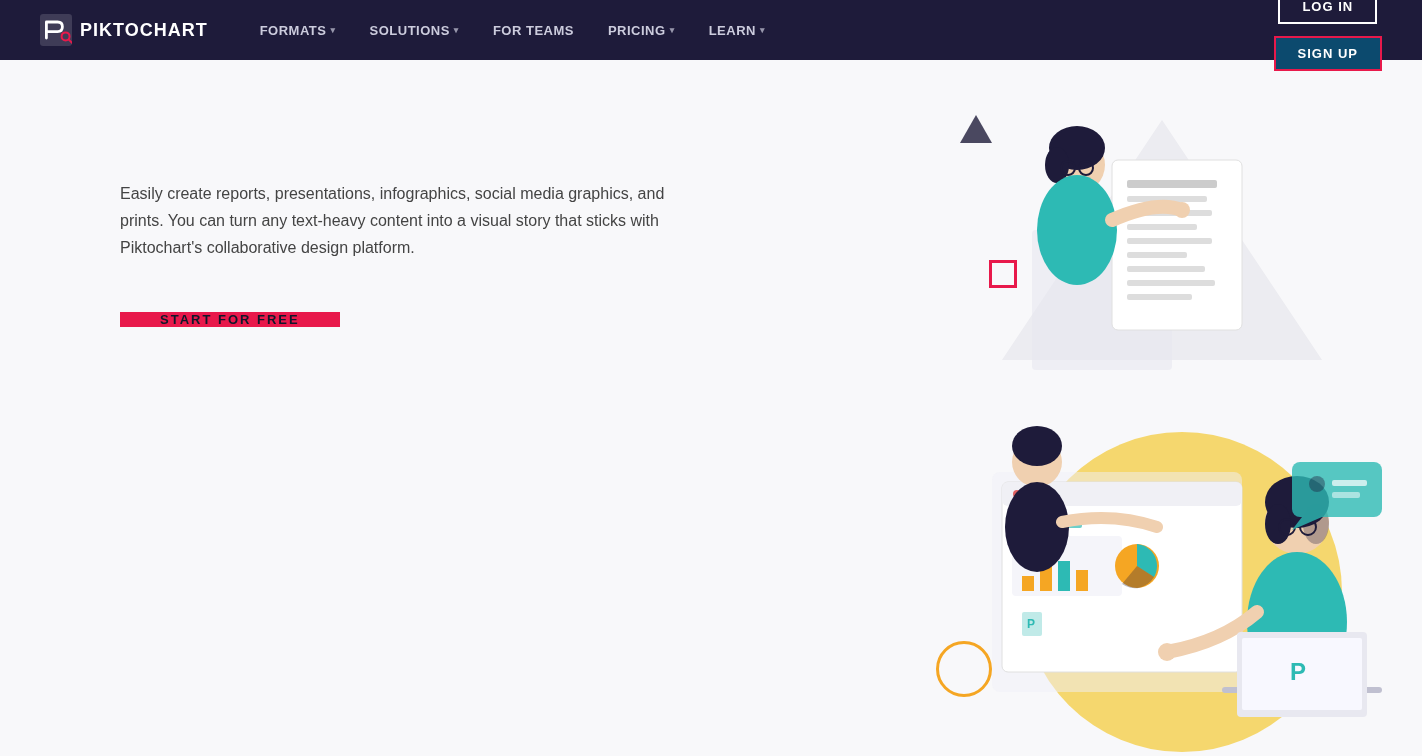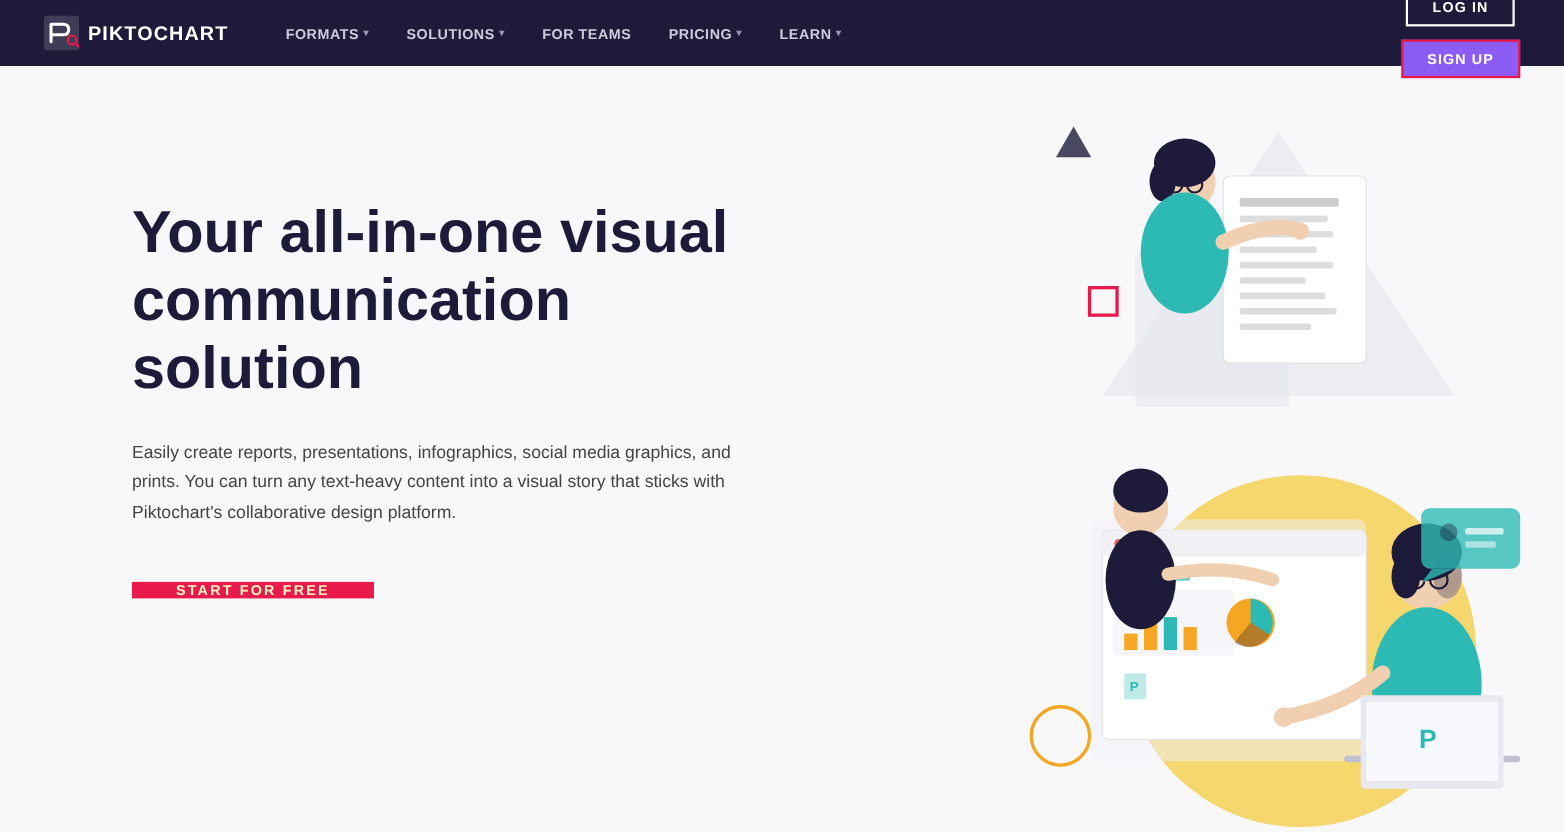--- a/index.html
+++ b/index.html
@@ -71,21 +71,21 @@
       border: 2px solid #ffffff;
       color: #ffffff;
       font-size: 13px;
       font-weight: 700;
       letter-spacing: 1px;
       padding: 8px 22px;
       cursor: pointer;
       text-transform: uppercase;
     }
     .btn-signup {
-      background: #8b5cf6;
+      background: #0c4a6e;
       border: 2px solid #e8194b;
       color: #ffffff;
       font-size: 13px;
       font-weight: 700;
       letter-spacing: 1px;
       padding: 8px 22px;
       cursor: pointer;
       text-transform: uppercase;
     }
 
@@ -115,21 +115,21 @@
     .hero-desc {
       font-size: 16px;
       color: #444;
       line-height: 1.7;
       max-width: 560px;
       margin-bottom: 48px;
     }
     .btn-start {
       background: #e8194b;
       border: none;
-      color: #fef9c3;
+      color: #0f172a;
       font-size: 13px;
       font-weight: 800;
       letter-spacing: 2px;
       padding: 0 40px;
       cursor: pointer;
       text-transform: uppercase;
       display: inline-block;
     }
 
     
@@ -240,21 +240,20 @@
   </div>
 
   <div class="nav-actions">
     <button class="btn-login">LOG IN</button>
     <button class="btn-signup">SIGN UP</button>
   </div>
 </nav>
 
 <section class="hero">
   <div class="hero-content">
-    <h1 class="hero-title">Your all-in-one visual communication solution</h1>
     <p class="hero-desc">Easily create reports, presentations, infographics, social media graphics, and prints. You can turn any text-heavy content into a visual story that sticks with Piktochart's collaborative design platform.</p>
     <button class="btn-start">START FOR FREE</button>
   </div>
 
   <div class="deco-triangle"></div>
   <div class="deco-square"></div>
   <div class="deco-circle-teal"></div>
   <div class="deco-circle-yellow"></div>
   <div class="deco-circle-bg"></div>
 

